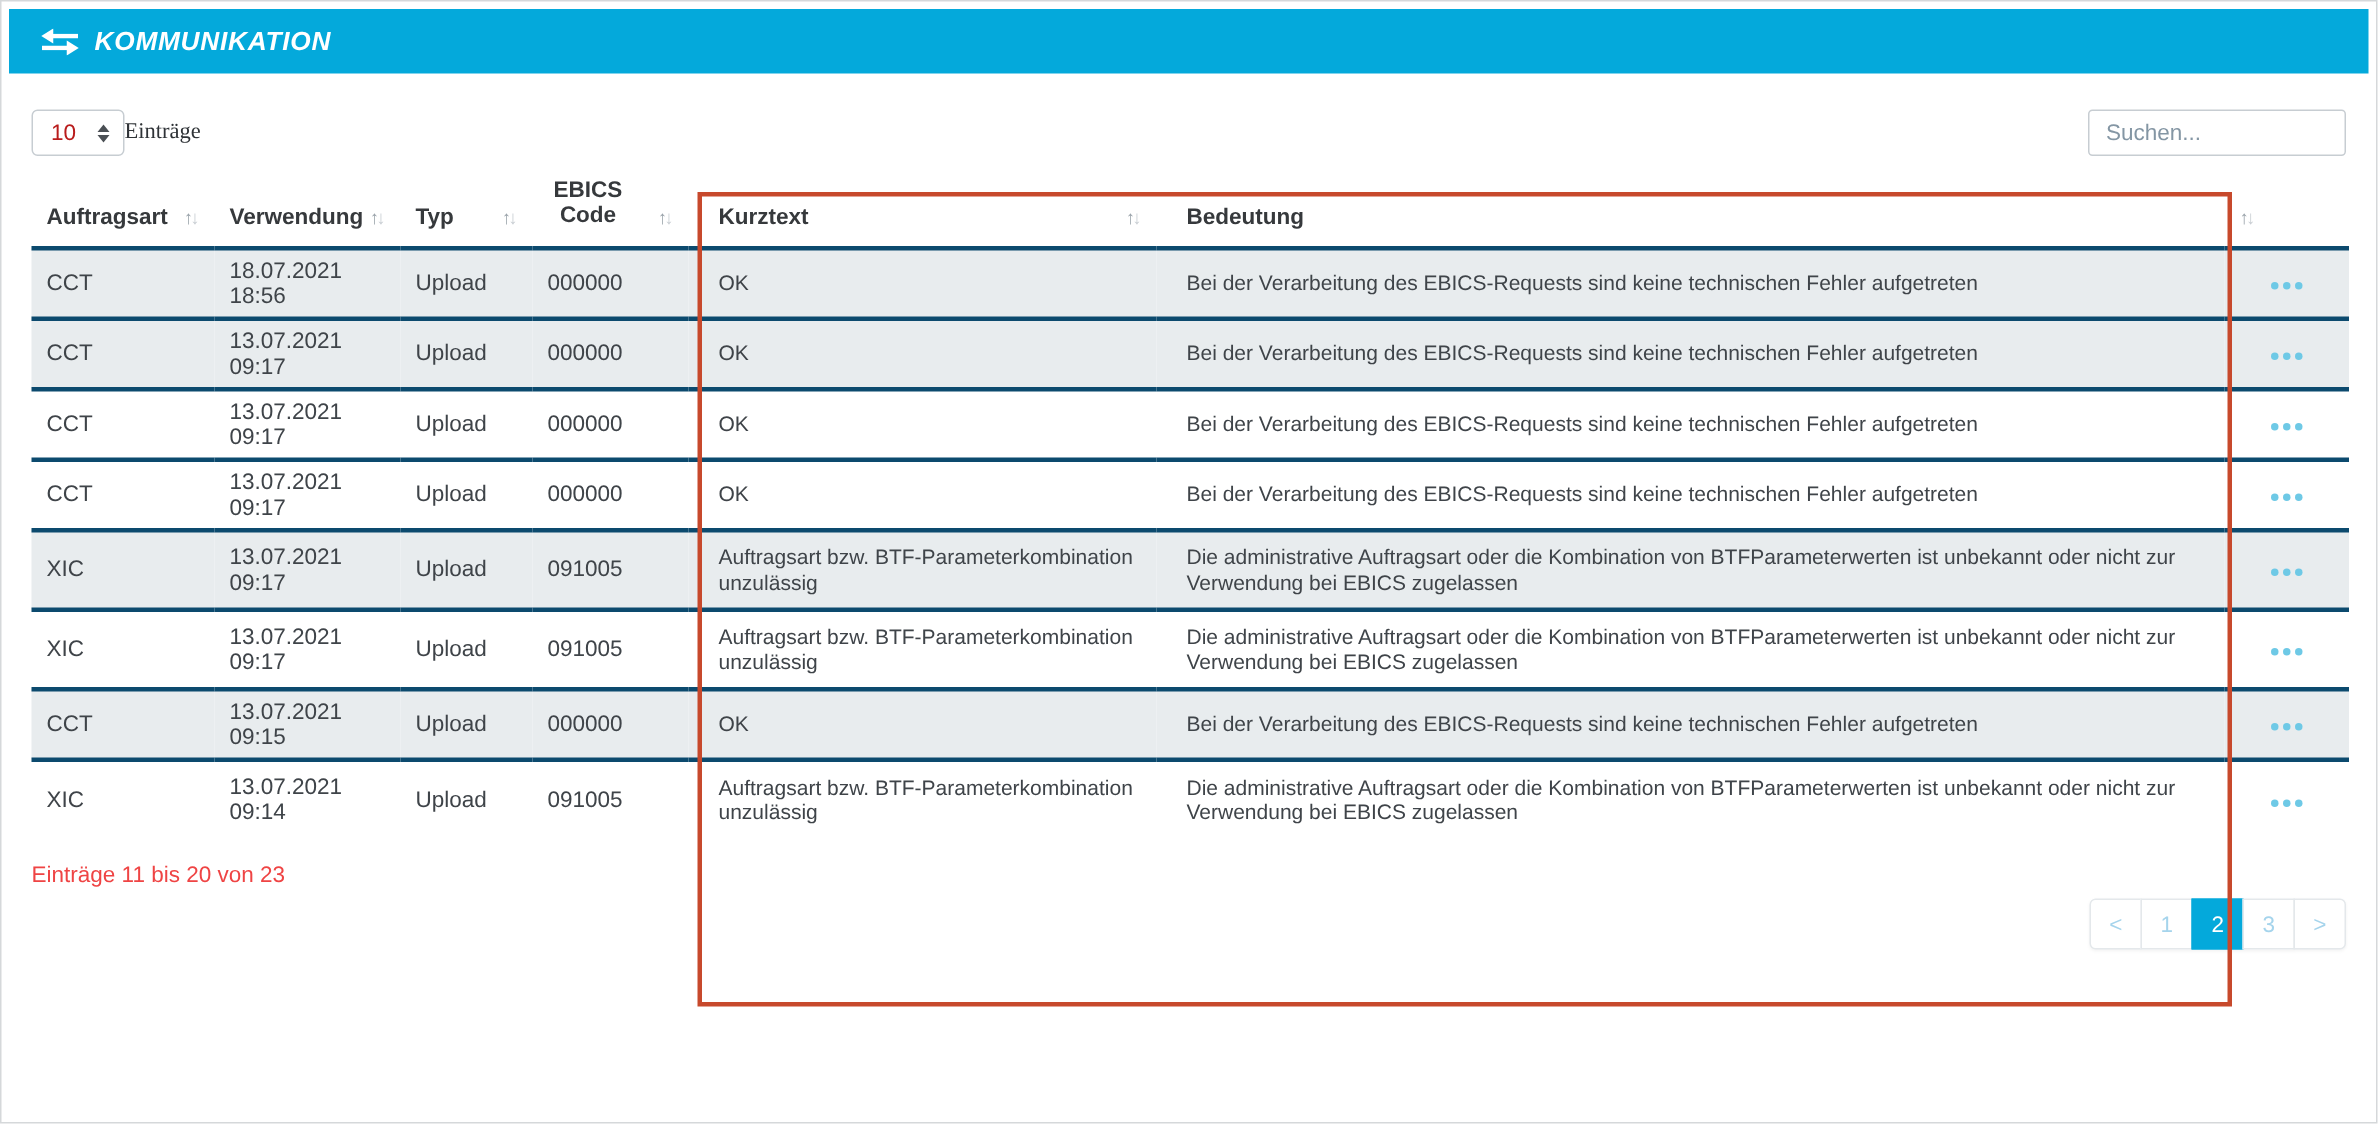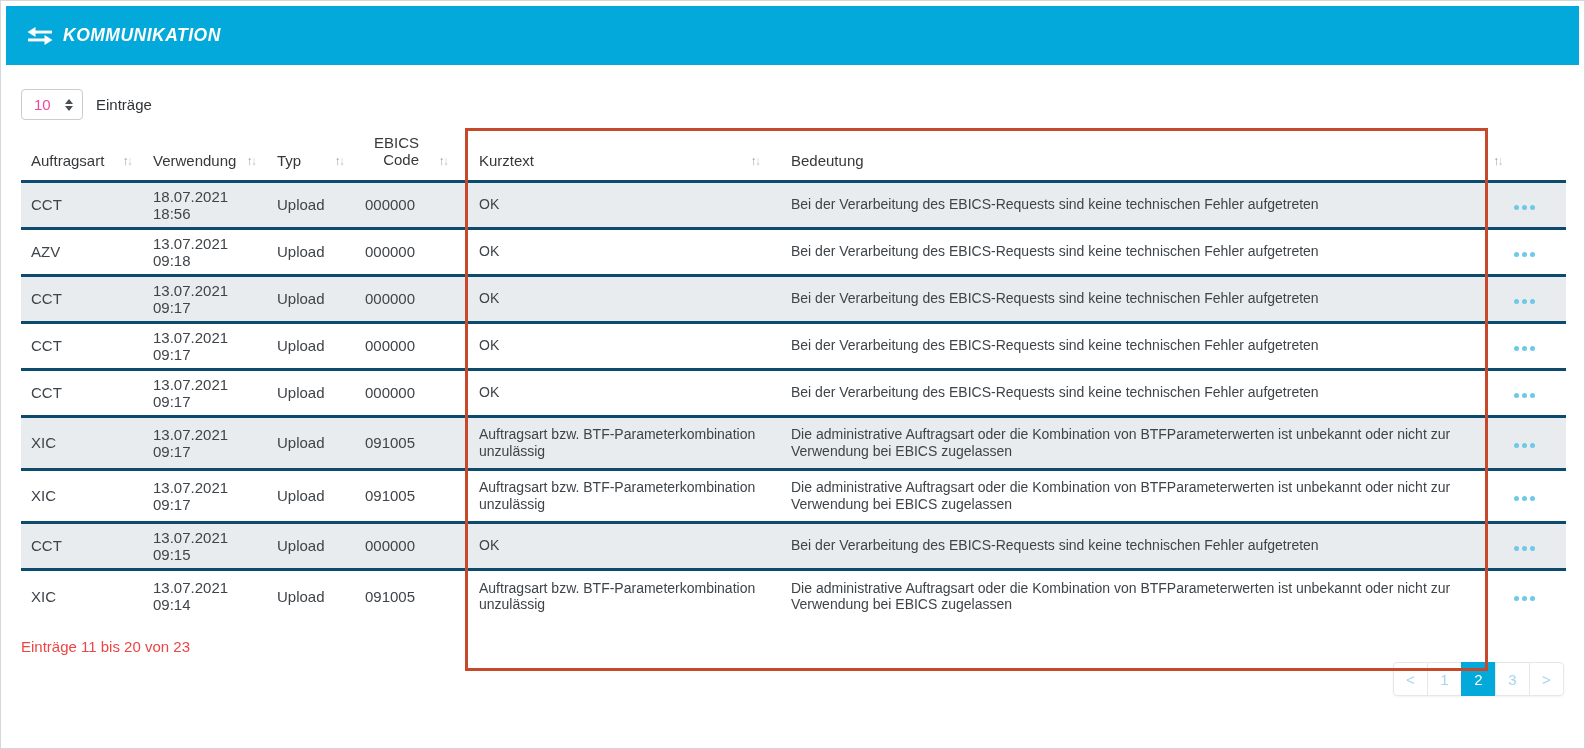--- a/index.html
+++ b/index.html
@@ -7,51 +7,51 @@
   body {
     font-family:"Liberation Sans", sans-serif;
     background:#ffffff;
     border:1px solid #d5d8da;
     position:relative;
     overflow:hidden;
     color:#3f4449;
   }
   .topbar {
     margin:5px 5px 0 5px;
-    height:59px;
+    height:43px;
     background:var(--accent,#04a9db);
     display:flex; align-items:center;
     padding-left:21px;
   }
   .topbar-title {
     color:#fff; font-size:17.5px; font-weight:700; font-style:italic;
     letter-spacing:.5px; margin-left:10px;
   }
   .controls { margin:24px 20px 0 20px; display:flex; align-items:center; height:31px; }
   .select-box {
     width:62px; height:31px; border:1px solid #c7cdd2; border-radius:4px;
     background:#fff; display:flex; align-items:center; justify-content:space-between;
-    padding:0 9px 0 12px; font-size:15px; color:#ec4899; cursor:pointer;
+    padding:0 9px 0 12px; font-size:15px; color:#b91c1c; cursor:pointer;
   }
   .caret { display:flex; flex-direction:column; gap:2px; }
   .caret i { display:block; width:0; height:0; border-left:4px solid transparent; border-right:4px solid transparent; }
   .caret .up-t { border-bottom:5px solid #4a4f54; }
   .caret .down-t { border-top:5px solid #4a4f54; }
-  .entries-label { margin-left:13px; font-size:15px; color:#2f3337; }
+  .entries-label { font-size:15px; color:#2f3337;font-family:Liberation Serif, serif; }
   .search-input {
     margin-left:auto; width:172px; height:31px; border:1px solid #c7cdd2; border-radius:3px;
     padding:0 11px; font-size:15px; color:#2f3337; font-family:"Liberation Sans",sans-serif;
     outline:none;
   }
   .search-input::placeholder { color:#8496a4; }
 
   table { margin:14px 20px 0 20px; width:1545px; border-collapse:collapse; table-layout:fixed; }
   col.c1{width:122px} col.c2{width:124px} col.c3{width:88px} col.c4{width:104px}
   col.c5{width:312px} col.c6{width:712px} col.c7{width:83px}
-  thead th { height:45px; vertical-align:bottom; padding:0 10px; font-weight:400; font-size:15px; color:#36393c; text-align:right; cursor:pointer; }
+  thead th { height:45px; vertical-align:bottom; padding:0 10px; font-weight:700; font-size:15px; color:#36393c; text-align:center; cursor:pointer; }
   .th-inner { display:flex; justify-content:space-between; align-items:flex-end; padding-bottom:11px; }
   .narrow { display:inline-block; max-width:54px; line-height:1.15; }
   .sort { white-space:nowrap; font-size:12.5px; line-height:1; padding-bottom:1px; }
   .sort .up { color:#9aa3aa; } .sort .down { color:#c9ced3; margin-left:-2px; }
   tbody tr { height:47px; border-top:3px solid #0c4a6e;margin-top:36px; }
   tbody tr.tall { height:53px; }
   tbody tr.striped { background:var(--stripe,#e8ecee); }
   tbody td { padding:0 10px; font-size:15px; color:#3f4449; vertical-align:middle; }
   td.cell-sm { font-size:14px; line-height:1.15; }
   .col-pad { padding-left:20px !important; }
@@ -93,20 +93,21 @@
 
 <div class="controls">
   <div class="select-box">
     <span>10</span>
     <span class="caret">
         <i class="up-t"></i>
         <i class="down-t"></i>
       </span>
   </div>
   <span class="entries-label">Einträge</span>
+  <input class="search-input" type="text" placeholder="Suchen..." style="">
 </div>
 
 <table>
   <colgroup>
     <col class="c1">
       <col class="c2">
       <col class="c3">
       <col class="c4">
       <col class="c5">
       <col class="c6">
@@ -165,35 +166,20 @@
     <td class="col-pad cell-sm">OK</td>
     <td class="col-pad cell-sm">Bei der Verarbeitung des EBICS-Requests sind keine technischen Fehler aufgetreten</td>
     <td class="actions">
       <span class="dots">
             <i></i>
             <i></i>
             <i></i>
           </span>
     </td>
   </tr>
-      <tr>
-    <td>AZV</td>
-    <td>13.07.2021 09:18</td>
-    <td>Upload</td>
-    <td>000000</td>
-    <td class="col-pad cell-sm">OK</td>
-    <td class="col-pad cell-sm">Bei der Verarbeitung des EBICS-Requests sind keine technischen Fehler aufgetreten</td>
-    <td class="actions">
-      <span class="dots">
-            <i></i>
-            <i></i>
-            <i></i>
-          </span>
-    </td>
-  </tr>
       <tr class="striped">
     <td>CCT</td>
     <td>13.07.2021 09:17</td>
     <td>Upload</td>
     <td>000000</td>
     <td class="col-pad cell-sm">OK</td>
     <td class="col-pad cell-sm">Bei der Verarbeitung des EBICS-Requests sind keine technischen Fehler aufgetreten</td>
     <td class="actions">
       <span class="dots">
             <i></i>

